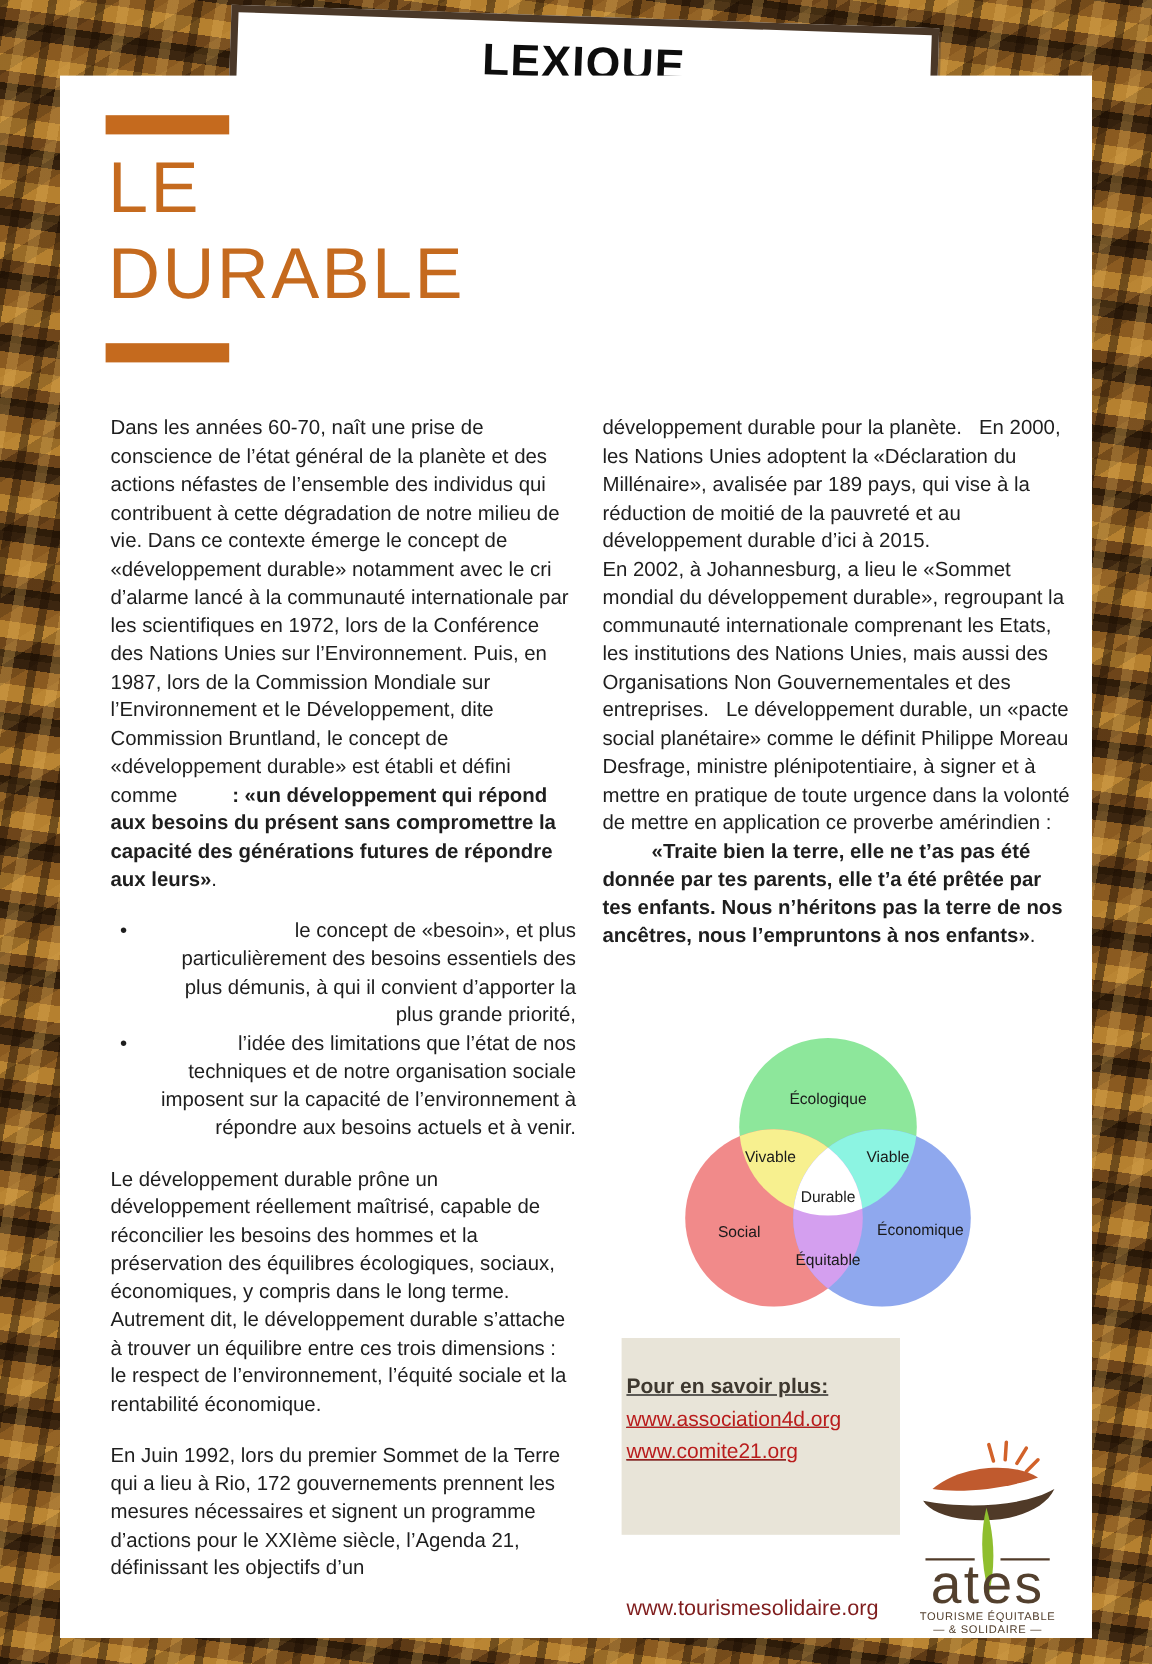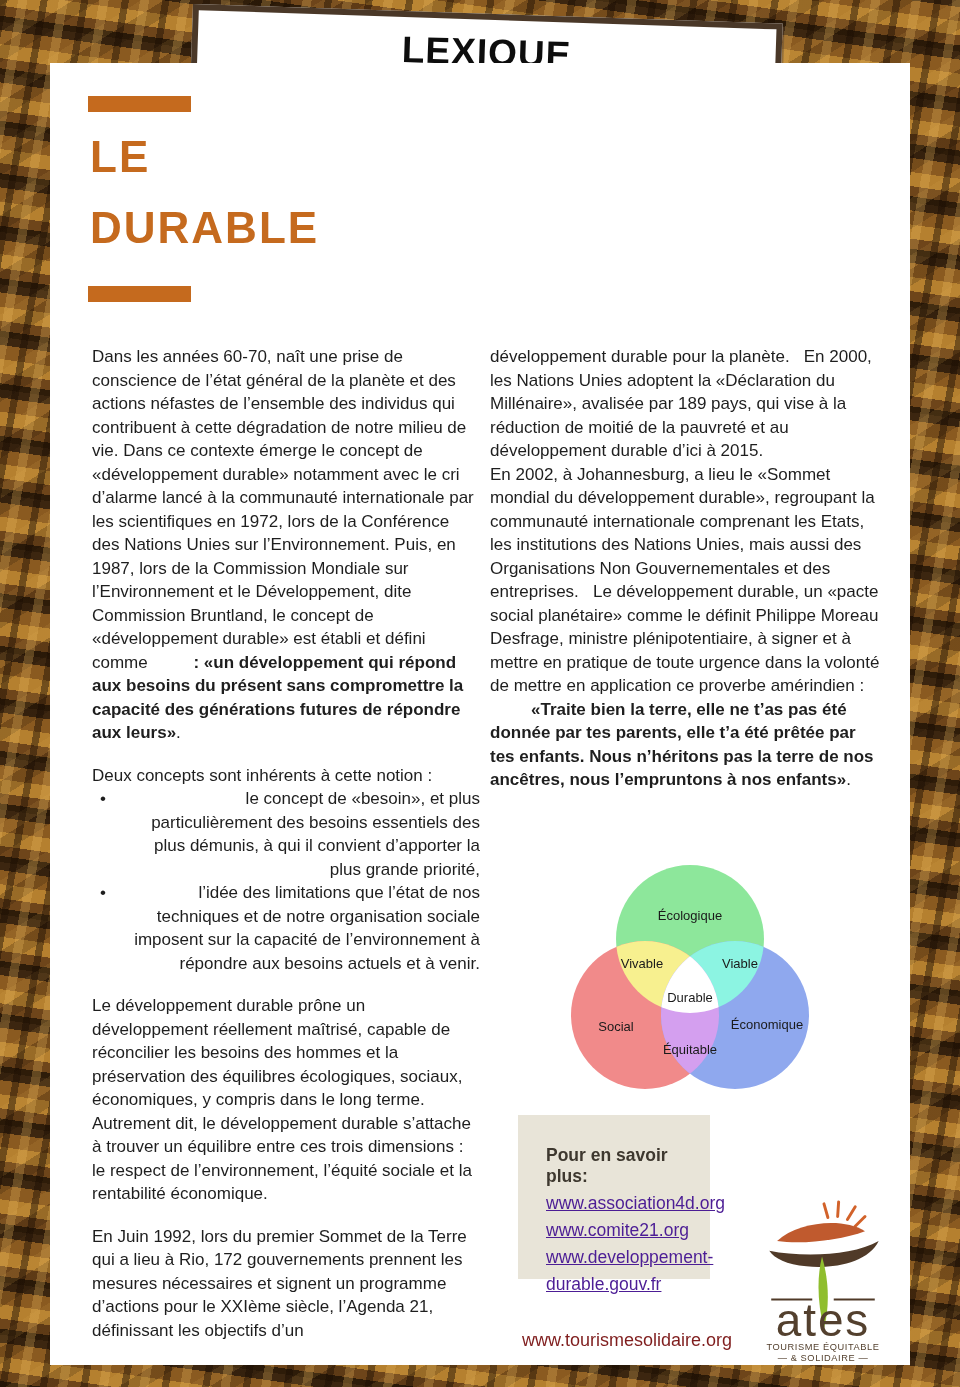--- a/index.html
+++ b/index.html
@@ -26,44 +26,44 @@
   }
   .banner span{
     font-size:37px;font-weight:800;letter-spacing:1px;color:#0d0d0d;
   }
   
   .bar{position:absolute;left:38px;width:103px;height:16px;background:#c56a1e;}
   .bar1{top:33px;}
   .bar2{top:223px;}
   h1.title{
     position:absolute;left:40px;top:58px;margin:0;z-index:2;
-    color:#c56a1e;font-size:44px;line-height:71px;font-weight:700;letter-spacing:2px;
+    color:#c56a1e;font-size:60px;line-height:71px;font-weight:400;letter-spacing:2px;
   }
   
   .col{
     position:absolute;top:282px;font-size:17px;line-height:23.5px;color:#1e1e1e;
   }
   .col-left{left:42px;width:388px;}
-  .col-right{left:440px;width:392px;}
+  .col-right{left:452px;width:392px;}
   .col p{margin:0 0 19px 0;}
   .col p.tight{margin:0;}
   .b{font-weight:700;margin-left:41px;}
   ul.bullets{list-style:none;margin:0 0 19px 0;padding:0;}
   ul.bullets li{position:relative;padding-left:30px;text-align:right;}
   ul.bullets li::before{content:"\2022";position:absolute;left:8px;top:0;}
   
   .venn{position:absolute;left:520px;top:800px;width:244px;height:226px;}
   .venn text{font-family:"Liberation Sans",sans-serif;font-size:13px;fill:#1a1a1a;text-anchor:middle;}
   
   .infobox{
-    position:absolute;left:468px;top:1052px;width:192px;height:164px;
-    background:#e8e4d8;box-sizing:border-box;padding:30px 0 0 28px;
+    position:absolute;left:468px;top:1052px;width:232px;height:164px;
+    background:#e8e4d8;box-sizing:border-box;padding:30px 0 0 4px;text-decoration:underline;
   }
   .infobox .ib-title{font-size:17.5px;font-weight:700;color:#3e382f;margin:0 0 3px 0;}
-  .infobox a{display:block;font-size:17.5px;line-height:27px;color:#4c1d95;text-decoration:underline;cursor:pointer;width:196px;word-wrap:break-word;}
+  .infobox a{display:block;font-size:17.5px;line-height:27px;color:#b91c1c;text-decoration:underline;cursor:pointer;width:196px;word-wrap:break-word;}
   
   .site{position:absolute;left:472px;top:1267px;font-size:18px;color:#7f1d1d;}
   
   .logo{position:absolute;left:698px;top:1133px;width:150px;height:168px;}
   .logo text{font-family:"Liberation Sans",sans-serif;fill:#53402e;text-anchor:middle;}
   .logo .ates-word{font-size:47px;letter-spacing:2px;}
   .logo .tagline{font-size:9.5px;letter-spacing:.6px;}
 </style>
 </head>
 <body>
@@ -79,21 +79,20 @@
     <div class="bar bar1"></div>
     <div class="bar bar2"></div>
 
     <h1 class="title">
       <div>LE</div>
       <div>DURABLE</div>
     </h1>
 
     <div class="col col-left">
       <p><span>Dans les années 60-70, naît une prise de conscience de l’état général de la planète et des actions néfastes de l’ensemble des individus qui contribuent à cette dégradation de notre milieu de vie. Dans ce contexte émerge le concept de «développement durable» notamment avec le cri d’alarme lancé à la communauté internationale par les scientifiques en 1972, lors de la Conférence des Nations Unies sur l’Environnement. Puis, en 1987, lors de la Commission Mondiale sur l’Environnement et le Développement, dite Commission Bruntland, le concept de «développement durable» est établi et défini comme </span><span class="b">: «un développement qui répond aux besoins du présent sans compromettre la capacité des générations futures de répondre aux leurs»</span><span>.</span></p>
-      <p class="tight">Deux concepts sont inhérents à cette notion :</p>
       <ul class="bullets">
         <li>le concept de «besoin», et plus particulièrement des besoins essentiels des plus démunis, à qui il convient d’apporter la plus grande priorité,</li>
         <li>l’idée des limitations que l’état de nos techniques et de notre organisation sociale imposent sur la capacité de l’environnement à répondre aux besoins actuels et à venir.</li>
       </ul>
       <p>Le développement durable prône un développement réellement maîtrisé, capable de réconcilier les besoins des hommes et la préservation des équilibres écologiques, sociaux, économiques, y compris dans le long terme. Autrement dit, le développement durable s’attache à trouver un équilibre entre ces trois dimensions : le respect de l’environnement, l’équité sociale et la rentabilité économique.</p>
       <p>En Juin 1992, lors du premier Sommet de la Terre qui a lieu à Rio, 172 gouvernements prennent les mesures nécessaires et signent un programme d’actions pour le XXIème siècle, l’Agenda 21, définissant les objectifs d’un</p>
     </div>
 
     <div class="col col-right">
       <p class="tight">développement durable pour la planète.&nbsp;&nbsp; En 2000, les Nations Unies adoptent la «Déclaration du Millénaire», avalisée par 189 pays, qui vise à la réduction de moitié de la pauvreté et au développement durable d’ici à 2015.</p>
@@ -132,21 +131,20 @@
       <text x="120" y="139">Durable</text>
       <text x="46" y="168">Social</text>
       <text x="197" y="166">Économique</text>
       <text x="120" y="191">Équitable</text>
     </svg>
 
     <div class="infobox">
       <p class="ib-title">Pour en savoir plus:</p>
       <a>www.association4d.org</a>
       <a>www.comite21.org</a>
-      <a>www.developpement-durable.gouv.fr</a>
     </div>
 
     <div class="site">www.tourismesolidaire.org</div>
 
     <svg class="logo" viewBox="0 0 130 172" aria-hidden="true">
       <g stroke="#d2622a" stroke-width="3" stroke-linecap="round">
         <path d="M70,22 L66,8"></path>
         <path d="M80,21 L81,6"></path>
         <path d="M90,24 L98,11"></path>
         <path d="M98,31 L108,21"></path>

